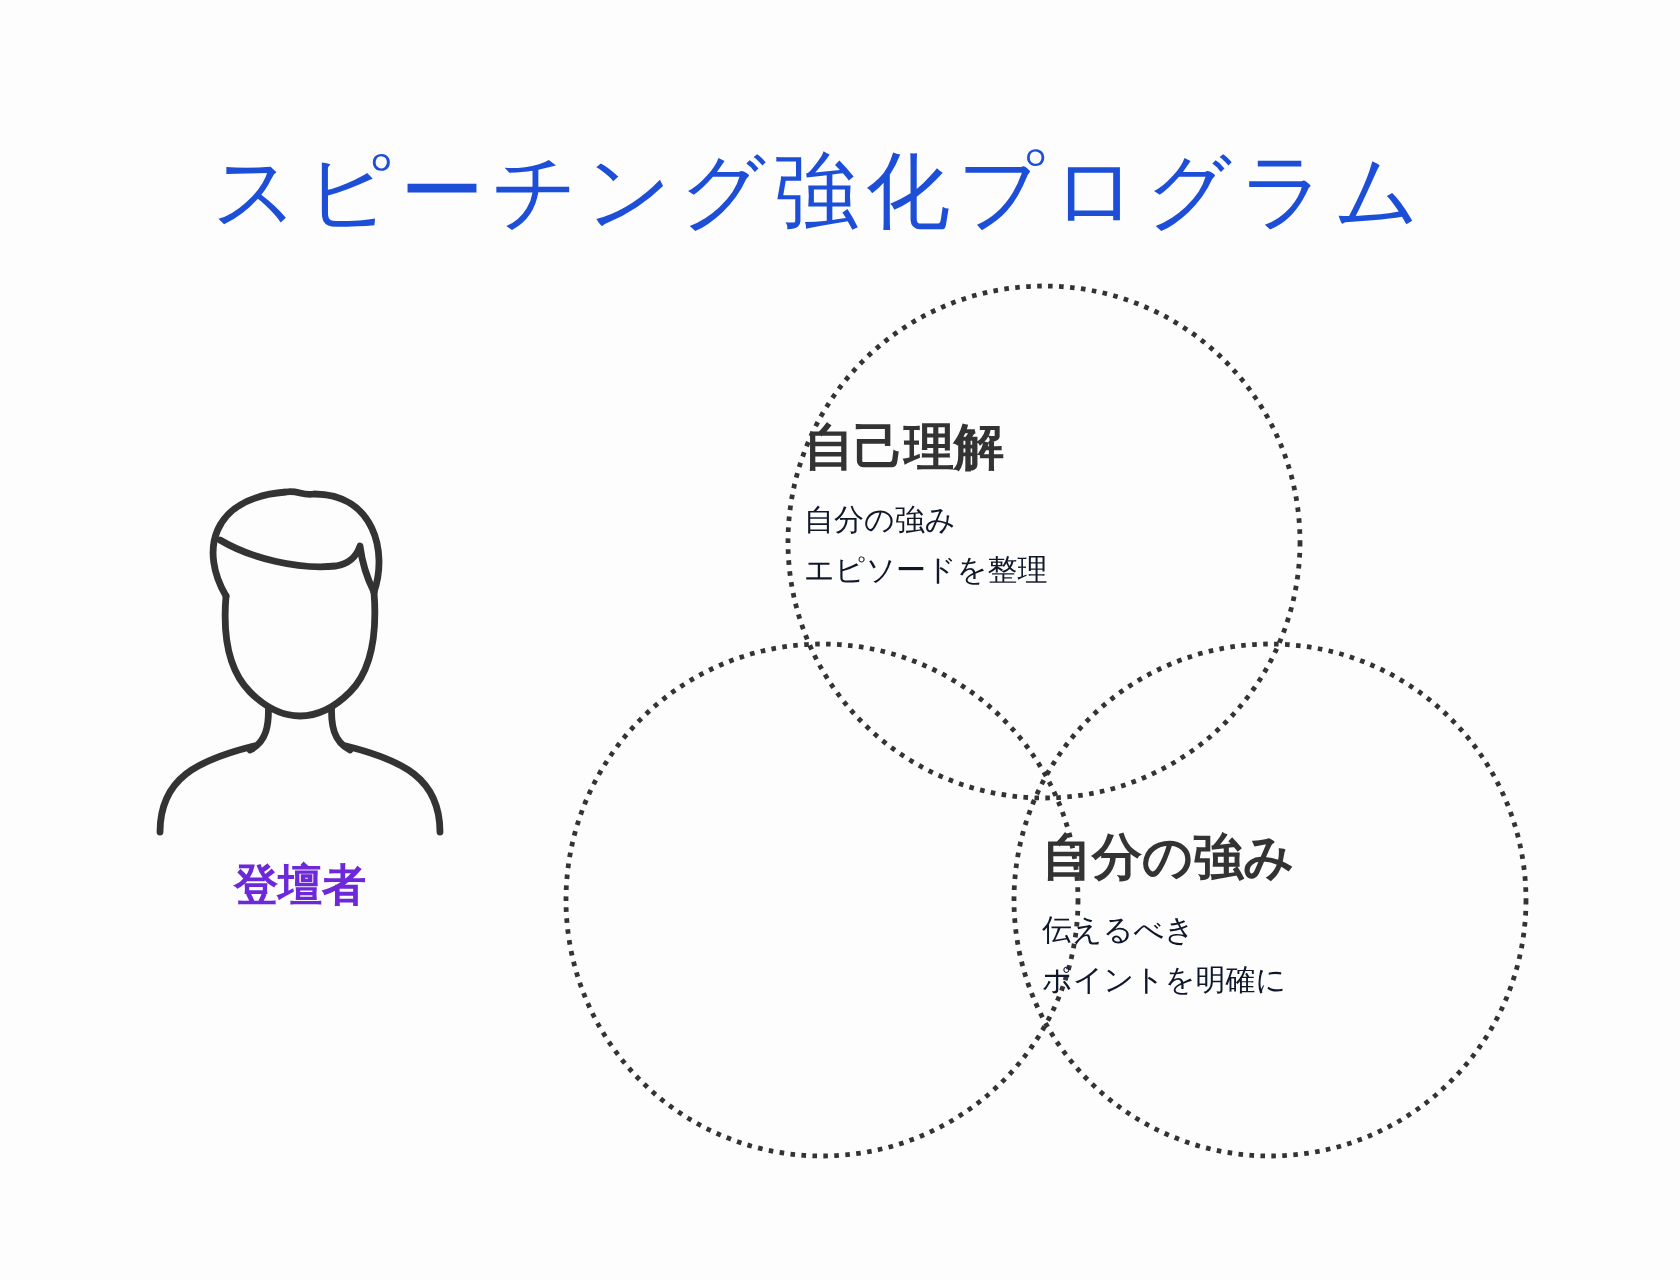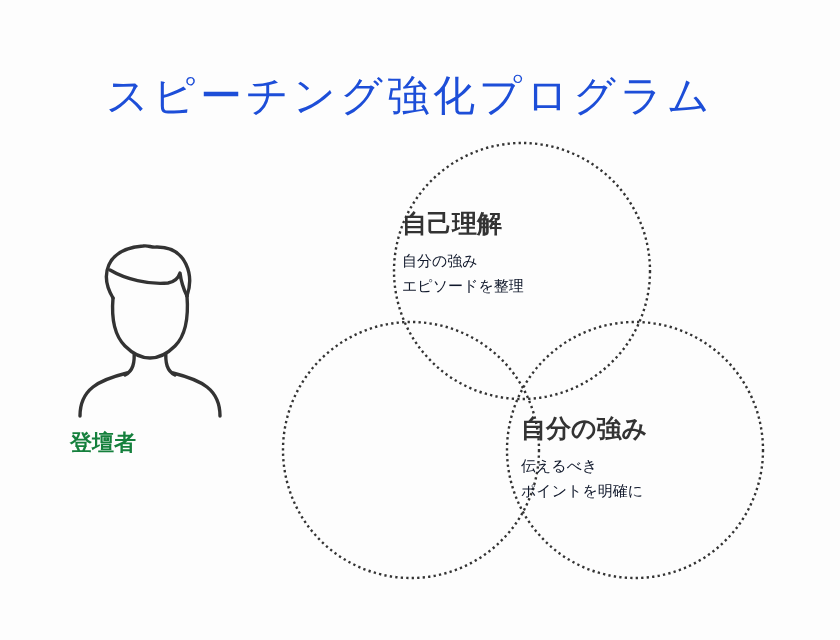--- a/index.html
+++ b/index.html
@@ -57,24 +57,24 @@
   .person-icon {
     position: absolute;
     left: 75px;
     top: 240px;
   }
   .speaker-label {
     position: absolute;
     left: 70px;
     top: 428px;
     width: 160px;
-    text-align: left;
+    text-align: center;
     font-size: 22px;
     font-weight: 700;
-    color: #15803d;
+    color: #6d28d9;
   }
 </style>
 </head>
 <body>
 
 <div class="canvas">
 
   <h1 class="page-title">スピーチング強化プログラム</h1>
 
   <svg class="venn-svg" width="840" height="640" viewBox="0 0 840 640">

